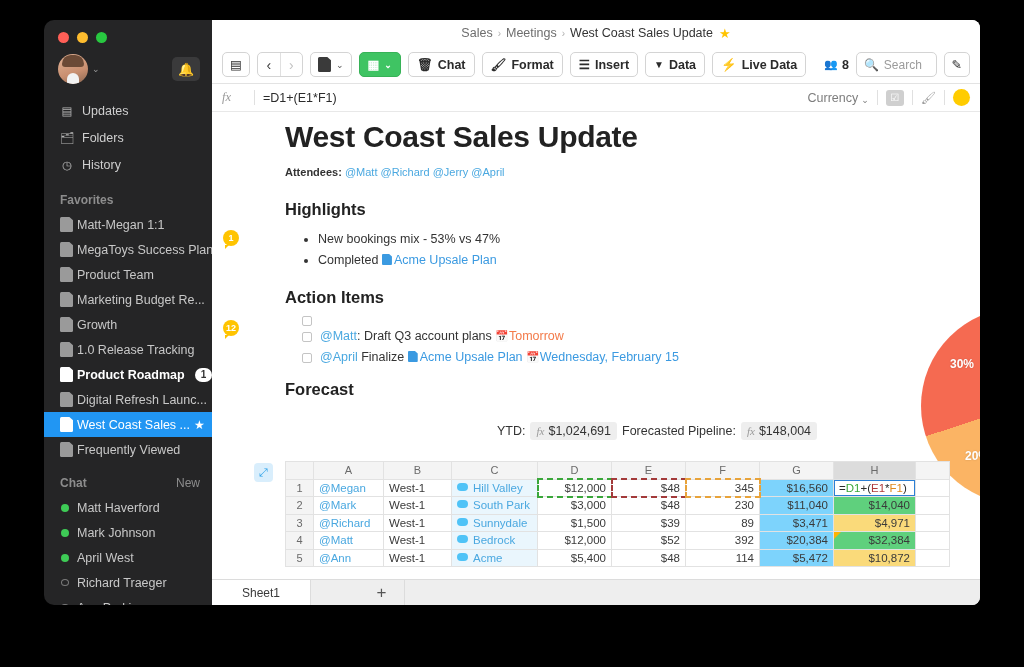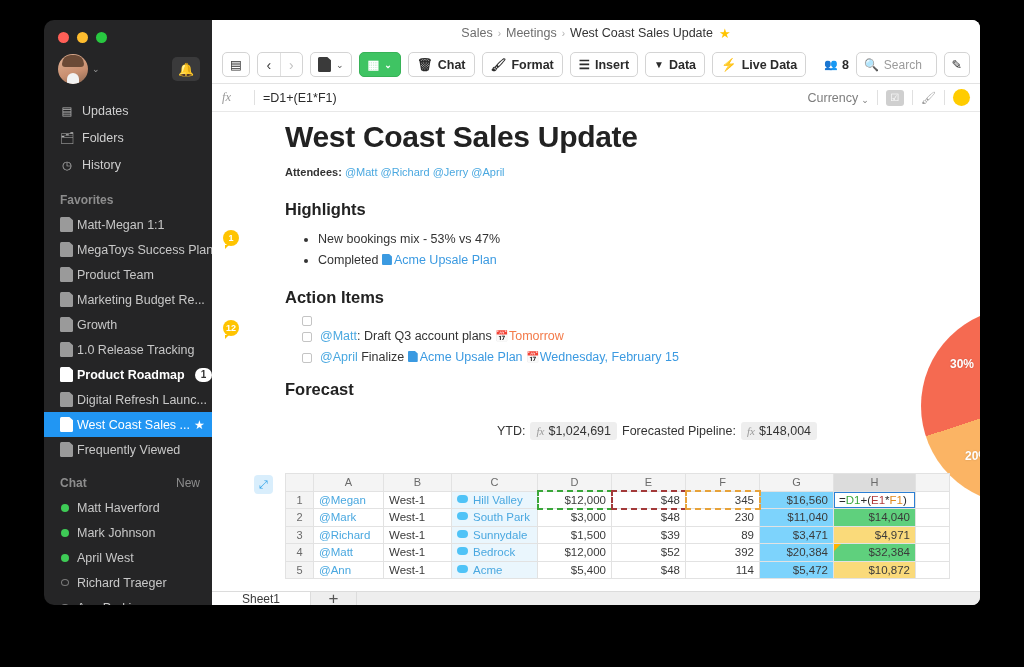--- a/index.html
+++ b/index.html
@@ -208,22 +208,22 @@
   .selbox { position:absolute; left:-1px; top:-1px; right:-1px; bottom:-1px; border:2px solid #2b7fd4; }
   .dashg { outline:2px dashed #3aa73a; outline-offset:-1px; }
   .dashr { outline:2px dashed #a33a3a; outline-offset:-1px; }
   .dasho { outline:2px dashed #e8a33a; outline-offset:-1px; }
   .corner { position:absolute; left:0; top:0; width:0;height:0;border-style:solid;border-width:7px 7px 0 0;border-color:#ffb300 transparent transparent transparent;}
   .fref-d { color:#3aa73a; }
   .fref-e { color:#b03a3a; }
   .fref-f { color:#e08a1e; }
 
   .tabbar {
-    height:14px; background:#eeeeee; border-top:1px solid #dcdcdc;
-    display:flex; align-items:stretch; font-size:12px; color:#3a3a3a;
+    height:26px; background:#eeeeee; border-top:1px solid #dcdcdc;
+    display:flex; align-items:stretch; font-size:12px; color:#3a3a3a;gap:48px;
   }
   .tab { background:#fff; padding:0 30px; display:flex;align-items:center; border-right:1px solid #dcdcdc;}
   .tabplus { width:46px; display:flex;align-items:center;justify-content:center; font-size:17px; color:#555; border-right:1px solid #dcdcdc;}
 </style>
 </head>
 <body>
 
 <div id="app">
 
   <div class="sidebar">

